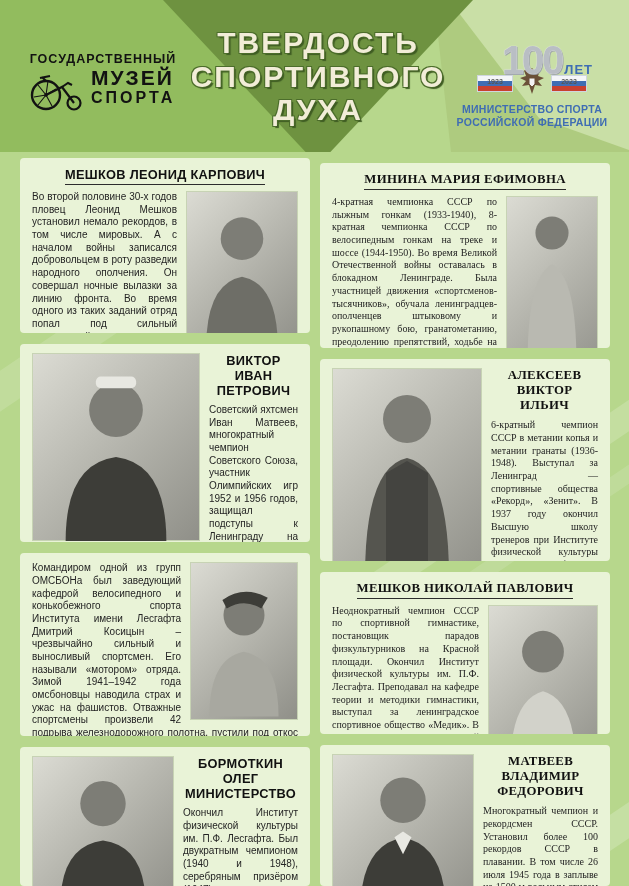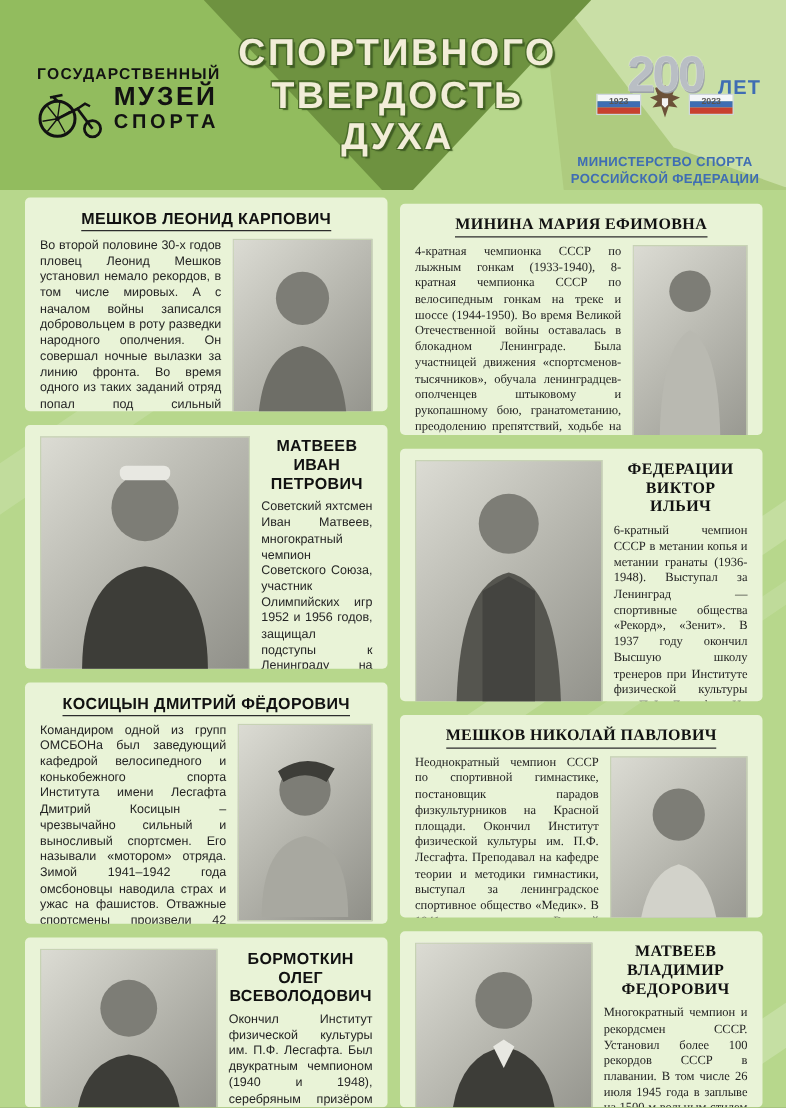--- a/index.html
+++ b/index.html
@@ -24,27 +24,27 @@
     font-weight:bold;font-size:30px;line-height:1.12;letter-spacing:2px;
     text-shadow:-1px -1px 0 #4c6d2b,1px -1px 0 #4c6d2b,-1px 1px 0 #4c6d2b,2px 2px 1px #3f5c23;}
   .museum{position:absolute;left:28px;top:52px;width:150px;color:#121212;}
   .museum-top{font-size:12.5px;font-weight:bold;letter-spacing:1px;text-align:center;margin-bottom:1px;}
   .museum-row{display:flex;align-items:flex-start;gap:5px;}
   .museum-names{text-align:left;}
   .museum-mid{font-size:21px;font-weight:bold;letter-spacing:2px;line-height:1;}
   .museum-bot{font-size:16px;font-weight:bold;letter-spacing:3px;line-height:1.2;}
   .ministry{position:absolute;right:18px;top:42px;width:158px;text-align:center;}
   .m100{font-size:40px;line-height:.9;font-weight:bold;color:#b9bec4;text-shadow:0 0 1px #fff,1px 1px 0 #9aa0a6;letter-spacing:-2px;position:relative;}
-  .m100 .let{position:absolute;right:2px;top:22px;font-size:16px;letter-spacing:1px;color:#3f6db3;text-shadow:none;}
+  .m100 .let{position:absolute;right:18px;top:22px;font-size:13px;letter-spacing:1px;color:#3f6db3;text-shadow:none;}
   .emblem-row{display:flex;align-items:center;justify-content:center;gap:2px;margin-top:-14px;}
   .flag{width:34px;height:15px;display:flex;flex-direction:column;border:1px solid #cfd6de;position:relative;}
   .flag i{flex:1;display:block;}
   .flag .fw{background:#f4f6f8;} .flag .fb{background:#3f6db3;} .flag .fr{background:#c8402f;}
   .flag .yr{position:absolute;left:0;right:0;top:2px;font-size:7px;color:#555;text-align:center;font-weight:bold;}
-  .ministry-text{margin-top:21px;color:#3f6db3;font-weight:bold;font-size:10.5px;line-height:1.2;letter-spacing:.3px;}
+  .ministry-text{margin-top:1px;color:#3f6db3;font-weight:bold;font-size:10.5px;line-height:1.2;letter-spacing:.3px;}
 
   
   .content{position:absolute;left:20px;right:19px;top:158px;bottom:0;display:flex;gap:10px;}
   .col{flex:1;display:flex;flex-direction:column;gap:11px;}
   .col-right{padding-top:5px;font-family:Liberation Serif, serif;}
   .card{background:#e9f3d7;border-radius:4px;padding:9px 12px 10px;color:#1c1c1c;overflow:hidden;}
   .card-title{font-size:12.8px;font-weight:bold;letter-spacing:.3px;text-align:center;margin:0 0 6px;color:#111;}
   .card.tl .card-title span{display:inline-block;border-bottom:1.6px solid #2c2c2c;padding-bottom:2px;}
   .card-text{font-size:10px;line-height:1.27;text-align:justify;margin:0;color:#242424;}
   .photo{background:linear-gradient(135deg,#dcdcd4 0%,#b9b9b1 45%,#8f8f88 100%);box-shadow:0 0 0 1px #c7d3b4 inset;}
@@ -84,28 +84,28 @@
           </svg>
         </span>
         <div class="museum-names">
           <div class="museum-mid">МУЗЕЙ</div>
           <div class="museum-bot">СПОРТА</div>
         </div>
       </div>
     </div>
 
     <div class="main-title">
+      <div>ТВЕРДОСТЬ</div>
       <div>СПОРТИВНОГО</div>
-      <div>ТВЕРДОСТЬ</div>
       <div>ДУХА</div>
     </div>
 
     <div class="ministry">
       <div class="m100">
-        <span>200</span>
+        <span>100</span>
         <span class="let">ЛЕТ</span>
       </div>
       <div class="emblem-row">
         <span class="flag">
           <i class="fw"></i>
             <i class="fb"></i>
             <i class="fr"></i>
           <span class="yr">1923</span>
         </span>
         <span>
@@ -146,44 +146,43 @@
       </div>
 
       <div class="card">
         <div class="photo ph-l" style="width:168px;height:188px;">
           <svg viewBox="0 0 100 112">
               <circle cx="50" cy="34" r="16" fill="#7d7d76"></circle>
               <path d="M20 112 Q20 66 50 62 Q80 66 80 112 Z" fill="#3d3d38"></path>
               <rect x="38" y="14" width="24" height="7" rx="3" fill="#e8e8e2"></rect>
             </svg>
         </div>
-        <h2 class="card-title"><span>МАТВЕЕВ ИВАН ПЕТРОВИЧ</span></h2>
+        <h2 class="card-title"><span>ВИКТОР ИВАН ПЕТРОВИЧ</span></h2>
         <p class="card-text">Советский яхтсмен Иван Матвеев, многократный чемпион Советского Союза, участник Олимпийских игр 1952 и 1956 годов, защищал подступы к Ленинграду на акваториях Финского залива и Ладожского озера. Он возглавлял отряд яхтсменов, занимавшийся высадкой десанта и проводкой судов по мелководью. Зимой патрулирование выполнялось на буерах. Эти широкие деревянные платформы на коньках, оснащенные парусом, развивали скорость до 100 километров в час. Именно так во время блокады патрулировали «Дорогу жизни» и перевозили грузы с Большой земли.</p>
       </div>
 
       <div class="card tl">
-        <h2 class="card-title"><span>КОСИЦЫН ДМИТРИЙ ФЁДОРОВИЧ</span></h2>
         <div class="photo ph-r" style="width:108px;height:158px;">
           <svg viewBox="0 0 100 140">
               <circle cx="50" cy="46" r="19" fill="#7d7d76"></circle>
               <path d="M30 32 Q50 18 72 30 L66 40 Q50 30 34 40 Z" fill="#3d3d38"></path>
               <path d="M18 140 Q18 86 50 80 Q82 86 82 140 Z" fill="#a8a8a0"></path>
             </svg>
         </div>
         <p class="card-text">Командиром одной из групп ОМСБОНа был заведующий кафедрой велосипедного и конькобежного спорта Института имени Лесгафта Дмитрий Косицын – чрезвычайно сильный и выносливый спортсмен. Его называли «мотором» отряда. Зимой 1941–1942 года омсбоновцы наводила страх и ужас на фашистов. Отважные спортсмены произвели 42 подрыва железнодорожного полотна, пустили под откос более тысячи вагонов и платформ, взорвали более 80 мостов, уничтожили 4 самолета, 18 танков, 4 склада с боеприпасами. За мужество и отвагу Дмитрия Косицына наградили орденом Красного Знамени. Летом 1942 года Косицыну присвоили звание заслуженного мастера спорта и вручили вторую правительственную награду - орден Ленина. Но вскоре Дмитрий Федорович погиб в бою в Гатчинском районе.</p>
       </div>
 
       <div class="card">
         <div class="photo ph-l" style="width:142px;height:152px;">
           <svg viewBox="0 0 100 104">
               <circle cx="50" cy="32" r="16" fill="#7d7d76"></circle>
               <path d="M20 104 Q20 62 50 58 Q80 62 80 104 Z" fill="#3d3d38"></path>
             </svg>
         </div>
-        <h2 class="card-title"><span>БОРМОТКИН ОЛЕГ ВСЕВОЛОДОВИЧ</span></h2>
+        <h2 class="card-title"><span>БОРМОТКИН ОЛЕГ МИНИСТЕРСТВО</span></h2>
         <p class="card-text">Окончил Институт физической культуры им. П.Ф. Лесгафта. Был двукратным чемпионом (1940 и 1948), серебряным призёром (1947) чемпионатов СССР в упражнении на перекладине. Бронзовый призёр чемпионата СССР в многоборье (1940). Во время Великой Отечественной войны был участником движения «тысячников».</p>
       </div>
 
     </div>
 
     <div class="col col-right">
 
       <div class="card tl">
         <h2 class="card-title"><span>МИНИНА МАРИЯ ЕФИМОВНА</span></h2>
         <div class="photo ph-r" style="width:92px;height:188px;">
@@ -196,21 +195,21 @@
       </div>
 
       <div class="card">
         <div class="photo ph-l" style="width:150px;height:210px;">
           <svg viewBox="0 0 100 140">
               <circle cx="50" cy="34" r="16" fill="#7d7d76"></circle>
               <path d="M22 140 Q22 66 50 60 Q78 66 78 140 Z" fill="#55554f"></path>
               <path d="M36 70 L50 62 L64 70 L64 140 L36 140 Z" fill="#444440"></path>
             </svg>
         </div>
-        <h2 class="card-title"><span>ФЕДЕРАЦИИ ВИКТОР ИЛЬИЧ</span></h2>
+        <h2 class="card-title"><span>АЛЕКСЕЕВ ВИКТОР ИЛЬИЧ</span></h2>
         <p class="card-text">6-кратный чемпион СССР в метании копья и метании гранаты (1936-1948). Выступал за Ленинград — спортивные общества «Рекорд», «Зенит». В 1937 году окончил Высшую школу тренеров при Институте физической культуры им. П.Ф. Лесгафта. Но ещё до этого в 1936 году создал при ДСО «Зенит» детскую спортивную школу. Уже в 1930-е годы его ученики становились рекордсменами СССР среди юниоров. Во время Великой Отечественной войны Алексеев остался в блокадном Ленинграде. Он стал инструктором Всевобуча – обучал бойцов рукопашному бою, метанию гранаты, бегу на лыжах и т.д.; был участником движения «спортсменов-тысячников».</p>
       </div>
 
       <div class="card tl">
         <h2 class="card-title"><span>МЕШКОВ НИКОЛАЙ ПАВЛОВИЧ</span></h2>
         <div class="photo ph-r" style="width:110px;height:166px;">
           <svg viewBox="0 0 100 150">
               <circle cx="50" cy="42" r="19" fill="#7d7d76"></circle>
               <path d="M20 150 Q20 86 50 78 Q80 86 80 150 Z" fill="#d2d2ca"></path>
             </svg>

